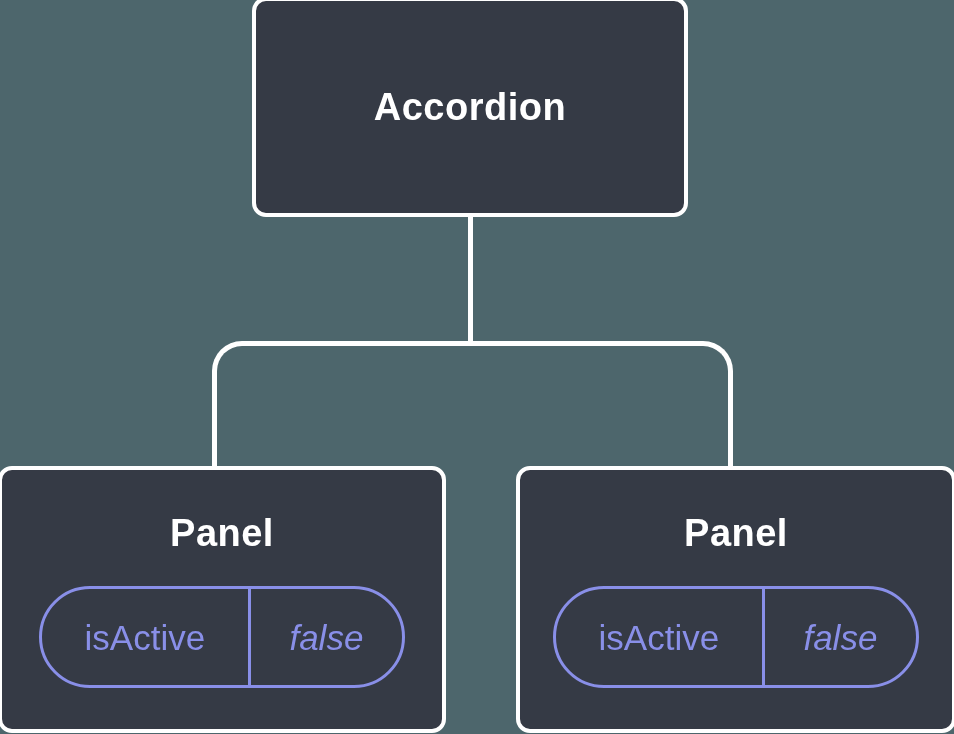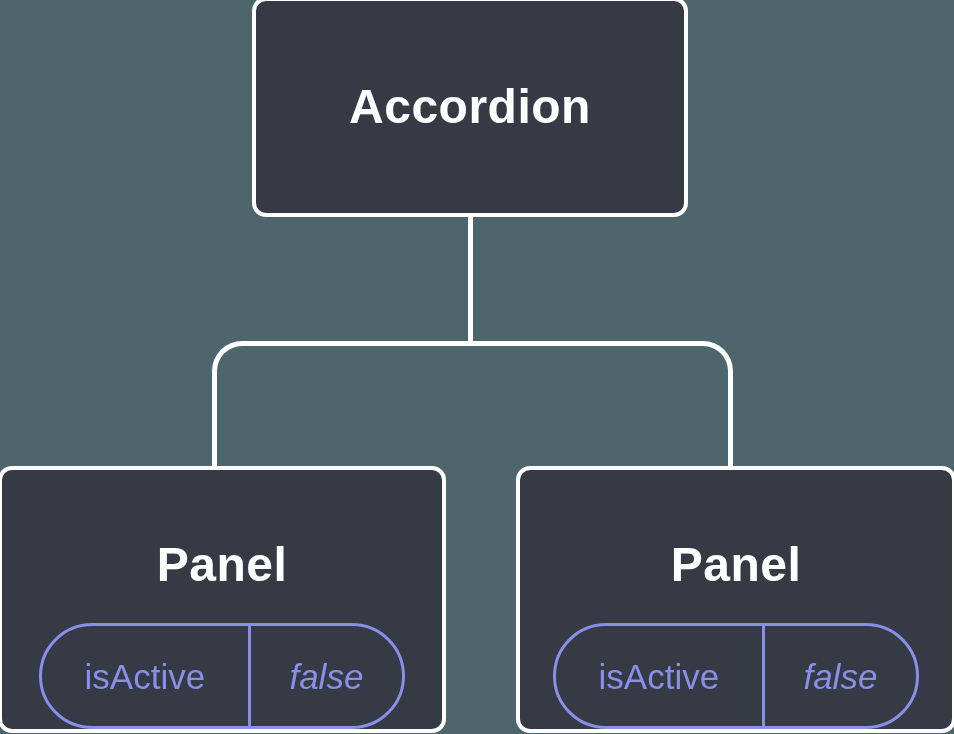--- a/index.html
+++ b/index.html
@@ -19,62 +19,62 @@
     position:absolute;
     background:var(--node-fill);
     border:4px solid var(--node-border);
     border-radius:14px;
     display:flex;
     align-items:center;
     justify-content:center;
   }
   .node-title{
     color:var(--title);
-    font-size:48px;
+    font-size:38px;
     font-weight:600;
     letter-spacing:.5px;
     line-height:1;
   }
 
   .root-node{
     left:252px; top:-3px;
     width:436px; height:220px;
   }
 
   .panel-node{
     top:466px;
     width:448px; height:267px;
     flex-direction:column;
     justify-content:flex-start;
     padding-top:44px;
   }
   .panel-left{left:-2px;}
   .panel-right{left:516px; width:440px;}
-  .panel-node .node-title{margin-bottom:34px;margin-top:27px;}
+  .panel-node .node-title{margin-bottom:34px;}
 
   
   .stem{
     position:absolute;
     left:468px; top:216px;
     width:5px; height:128px;
     background:var(--node-border);
   }
   .bracket{
     position:absolute;
     left:212px; top:341px;
     width:521px; height:125px;
     border-top:5px solid var(--node-border);
     border-left:5px solid var(--node-border);
     border-right:5px solid var(--node-border);
     border-radius:30px 30px 0 0;
   }
 
   
   .state-pill{
-    width:366px; height:120px;
+    width:366px; height:102px;
     border:3px solid var(--accent);
     border-radius:999px;
     display:flex;
     align-items:stretch;
     color:var(--accent);
     font-size:35px;
     line-height:1;
   }
   .state-key{
     flex:0 0 58%;

